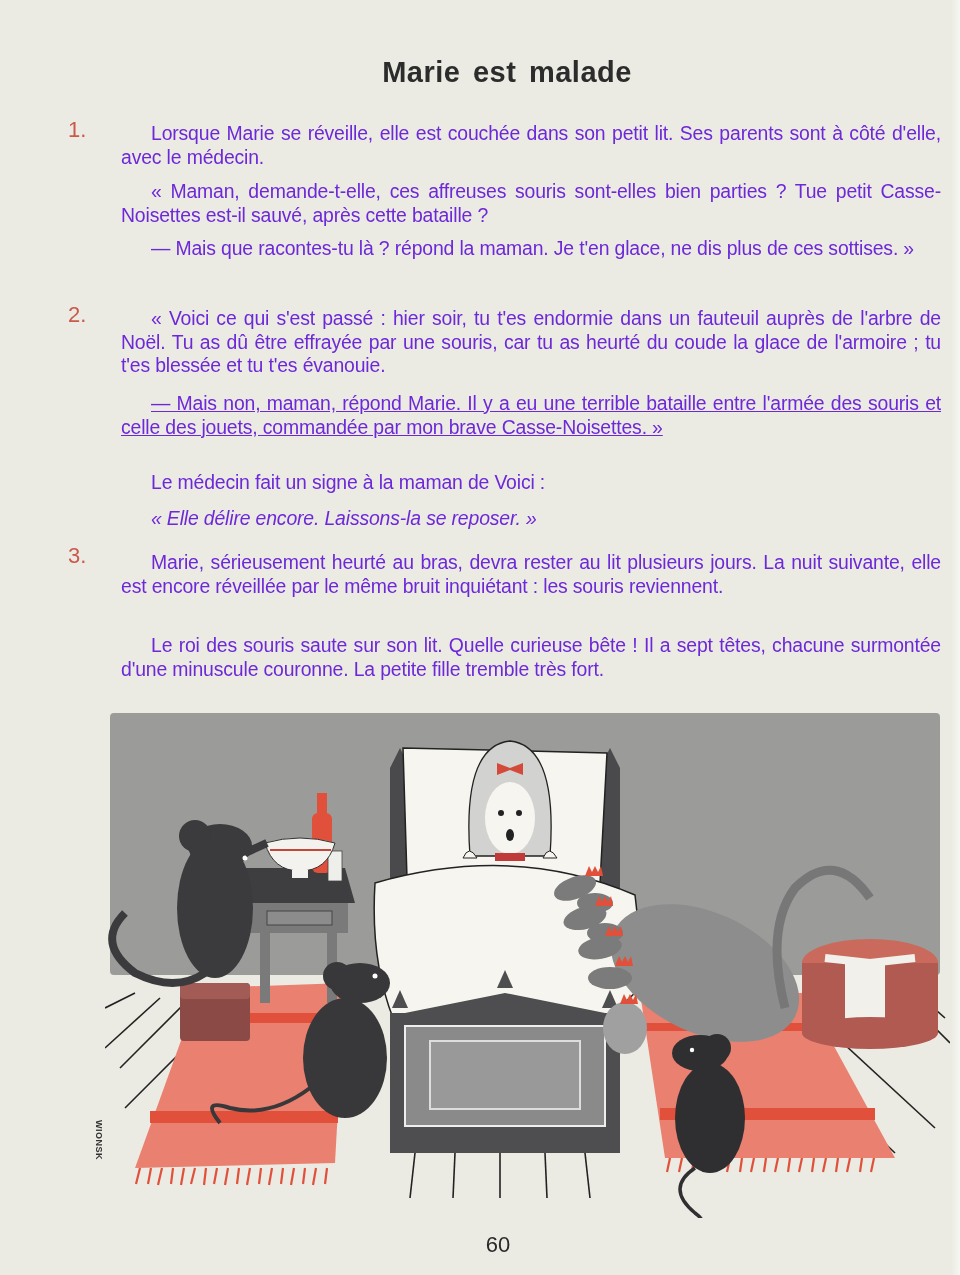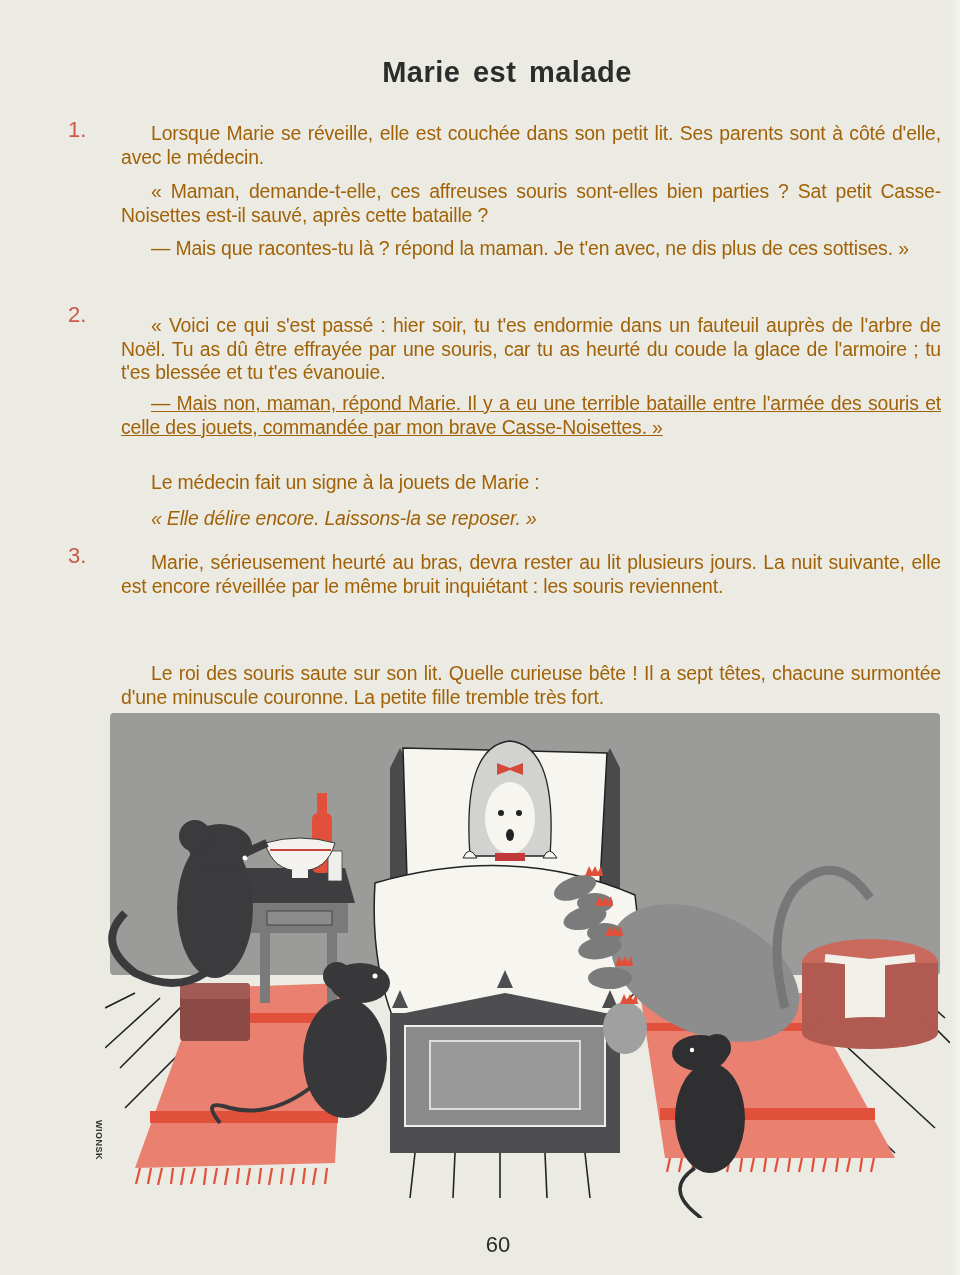--- a/index.html
+++ b/index.html
@@ -21,21 +21,21 @@
   }
   .section { position:absolute; left:0; width:960px; }
   .sec-num {
     position:absolute; left:68px; font-size:22px; color:#c95a4a;
     font-family:"Liberation Sans", sans-serif;
   }
   .para {
     position:absolute; left:121px; width:820px;
     font-family:"Liberation Sans Narrow", "Liberation Sans", sans-serif;
     font-size:19.4px; line-height:23.5px; text-align:justify;
-    color:#a16207; letter-spacing:-0.15px;
+    color:#6d28d9; letter-spacing:-0.15px;
   }
   .para .indent { display:inline-block; width:30px; }
   .illus {
     position:absolute; left:105px; top:708px; width:845px; height:510px;
   }
   .page-number {
     position:absolute; top:1232px; left:0; width:996px; text-align:center;
     font-size:22px; color:#2a2a2a; font-family:"Liberation Sans", sans-serif;
   }
   .signature {
@@ -46,36 +46,36 @@
 </head>
 <body>
 
 <div class="page-edge"></div>
 
 <h1 class="title" style="margin:0;">Marie est malade</h1>
 
 <div class="section">
   <div class="sec-num" style="top:117px;">1.</div>
   <div class="para" style="top:122px;"><span class="indent"></span><span>Lorsque Marie se réveille, elle est couchée dans son petit lit. Ses parents sont à côté d'elle, avec le médecin.</span></div>
-  <div class="para" style="top:180px;"><span class="indent"></span><span>« Maman, demande-t-elle, ces affreuses souris sont-elles bien parties ? Sat petit Casse-Noisettes est-il sauvé, après cette bataille ?</span></div>
-  <div class="para" style="top:237px;"><span class="indent"></span><span>— Mais que racontes-tu là ? répond la maman. Je t'en avec, ne dis plus de ces sottises. »</span></div>
+  <div class="para" style="top:180px;"><span class="indent"></span><span>« Maman, demande-t-elle, ces affreuses souris sont-elles bien parties ? Tue petit Casse-Noisettes est-il sauvé, après cette bataille ?</span></div>
+  <div class="para" style="top:237px;"><span class="indent"></span><span>— Mais que racontes-tu là ? répond la maman. Je t'en glace, ne dis plus de ces sottises. »</span></div>
 </div>
 
 <div class="section">
   <div class="sec-num" style="top:302px;">2.</div>
-  <div class="para" style="top:314px;"><span class="indent"></span><span>« Voici ce qui s'est passé : hier soir, tu t'es endormie dans un fauteuil auprès de l'arbre de Noël. Tu as dû être effrayée par une souris, car tu as heurté du coude la glace de l'armoire ; tu t'es blessée et tu t'es évanouie.</span></div>
+  <div class="para" style="top:307px;"><span class="indent"></span><span>« Voici ce qui s'est passé : hier soir, tu t'es endormie dans un fauteuil auprès de l'arbre de Noël. Tu as dû être effrayée par une souris, car tu as heurté du coude la glace de l'armoire ; tu t'es blessée et tu t'es évanouie.</span></div>
   <div class="para" style="top:392px;text-decoration:underline;"><span class="indent"></span><span>— Mais non, maman, répond Marie. Il y a eu une terrible bataille entre l'armée des souris et celle des jouets, commandée par mon brave Casse-Noisettes. »</span></div>
-  <div class="para" style="top:471px;"><span class="indent"></span><span>Le médecin fait un signe à la jouets de Marie :</span></div>
+  <div class="para" style="top:471px;"><span class="indent"></span><span>Le médecin fait un signe à la maman de Voici :</span></div>
   <div class="para" style="top:507px;font-style:italic;"><span class="indent"></span><span>« Elle délire encore. Laissons-la se reposer. »</span></div>
 </div>
 
 <div class="section">
   <div class="sec-num" style="top:543px;">3.</div>
   <div class="para" style="top:551px;"><span class="indent"></span><span>Marie, sérieusement heurté au bras, devra rester au lit plusieurs jours. La nuit suivante, elle est encore réveillée par le même bruit inquiétant : les souris reviennent.</span></div>
-  <div class="para" style="top:634px;margin-top:28px;"><span class="indent"></span><span>Le roi des souris saute sur son lit. Quelle curieuse bête ! Il a sept têtes, chacune surmontée d'une minuscule couronne. La petite fille tremble très fort.</span></div>
+  <div class="para" style="top:634px;"><span class="indent"></span><span>Le roi des souris saute sur son lit. Quelle curieuse bête ! Il a sept têtes, chacune surmontée d'une minuscule couronne. La petite fille tremble très fort.</span></div>
 </div>
 
 <div class="illus">
   <svg width="845" height="510" viewBox="0 0 845 510" xmlns="http://www.w3.org/2000/svg">
 
     <rect x="5" y="5" width="830" height="262" rx="4" fill="#9b9b99"></rect>
 
     <g stroke="#222" stroke-width="1.6">
       <line x1="0" y1="300" x2="30" y2="285"></line>
       <line x1="0" y1="340" x2="55" y2="290"></line>

